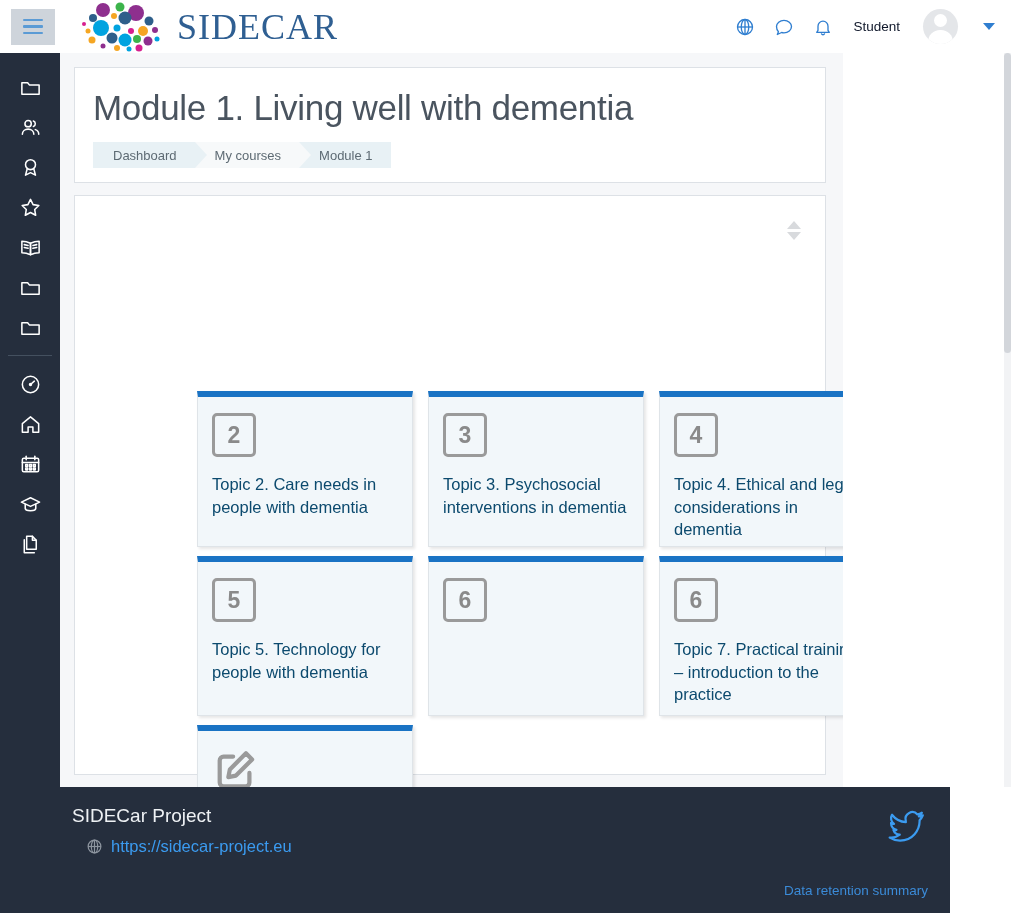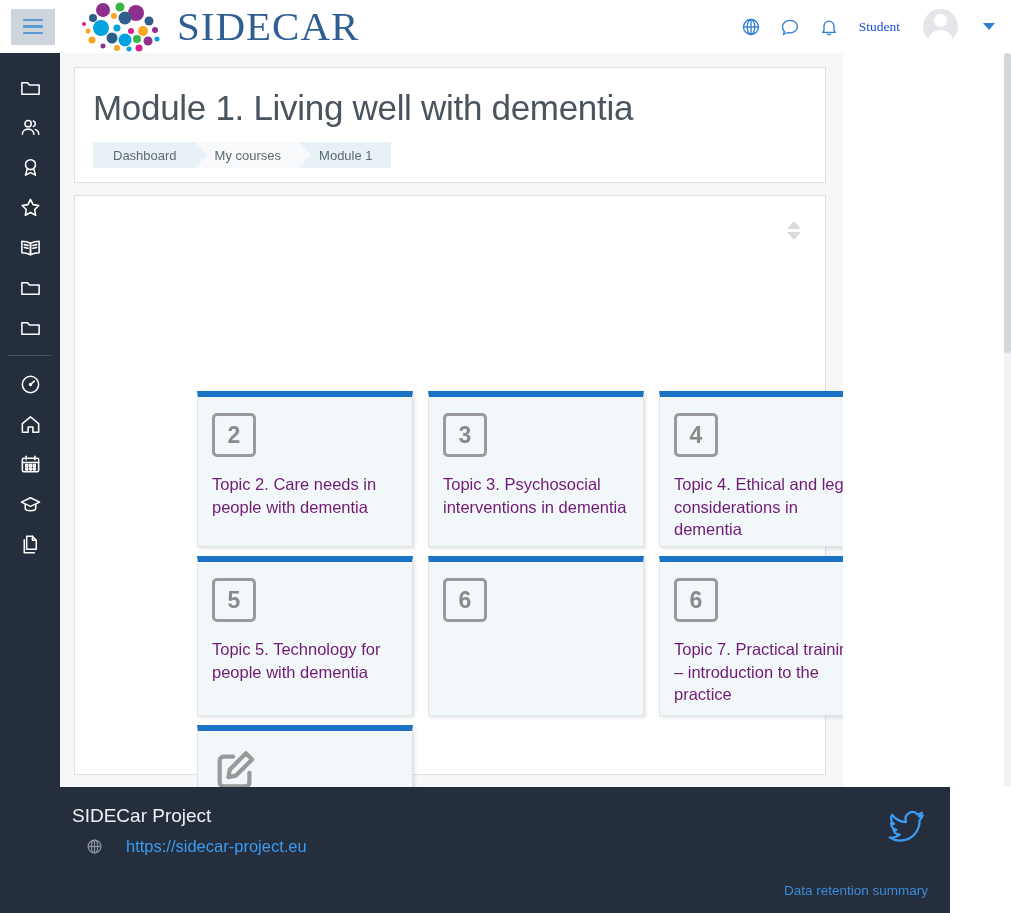--- a/index.html
+++ b/index.html
@@ -37,42 +37,42 @@
     background: #5b9bd5; border-radius: 1px;
   }
   .brand {
     display: flex; align-items: center;
     margin-left: 24px;
     gap: 10px;
   }
   .brand-logo { width: 88px; height: 50px; flex: 0 0 auto; }
   .brand-text {
     font-family: "Liberation Serif", serif;
-    font-size: 41px;
+    font-size: 36px;
     letter-spacing: 1px;
     color: #2f5f92;
     line-height: 1;
     white-space: nowrap;
   }
   .topbar-right {
     margin-left: auto;
     display: flex; align-items: center;
     gap: 17px;
     padding-right: 16px;
   }
   .tb-icon {
     width: 22px; height: 22px;
     color: #2f7ed0;
     display: flex; align-items: center; justify-content: center;
     cursor: pointer;
   }
   .tb-icon svg { width: 20px; height: 20px; display: block; }
   .user-name {
-    font-size: 13.5px; color: #1d4ed8;
-    margin-left: 2px; white-space: nowrap; font-family: Liberation Serif, serif;
+    font-size: 13.5px; color: #0f172a;
+    margin-left: 2px; white-space: nowrap;
   }
   .avatar {
     width: 35px; height: 35px; border-radius: 50%;
     background: #e4e6e9;
     overflow: hidden; position: relative;
     margin-left: 6px;
     flex: 0 0 auto;
   }
   .avatar::before {
     content: ""; position: absolute;
@@ -241,38 +241,38 @@
     flex: 0 0 auto;
   }
   .pencil-box svg {
     width: 48px; height: 46px;
     stroke: #9a9a9a; fill: none;
     stroke-width: 2.2;
     stroke-linecap: round; stroke-linejoin: round;
   }
   .card-title {
     font-size: 16.5px;
-    color: #701a75;
+    color: #0c4a6e;
     line-height: 1.35;
   }
 
   
   .footer {
     position: absolute; top: 787px; left: 0;
     width: 950px; height: 126px;
     background: #252e3d;
     z-index: 10;
   }
   .footer-title {
     position: absolute; left: 72px; top: 18px;
     color: #eef1f4; font-size: 19px;
   }
   .footer-link-row {
     position: absolute; left: 86px; top: 50px;
-    display: flex; align-items: center; gap: 23px;
+    display: flex; align-items: center; gap: 8px;
   }
   .footer-globe { width: 17px; height: 17px; color: #8d959f; display: block; }
   .footer-link {
     color: #3b9bf0; font-size: 16.5px;
     text-decoration: none; cursor: pointer;
   }
   .twitter {
     position: absolute; right: 23px; top: 20px;
     width: 40px; height: 38px; cursor: pointer;
   }

